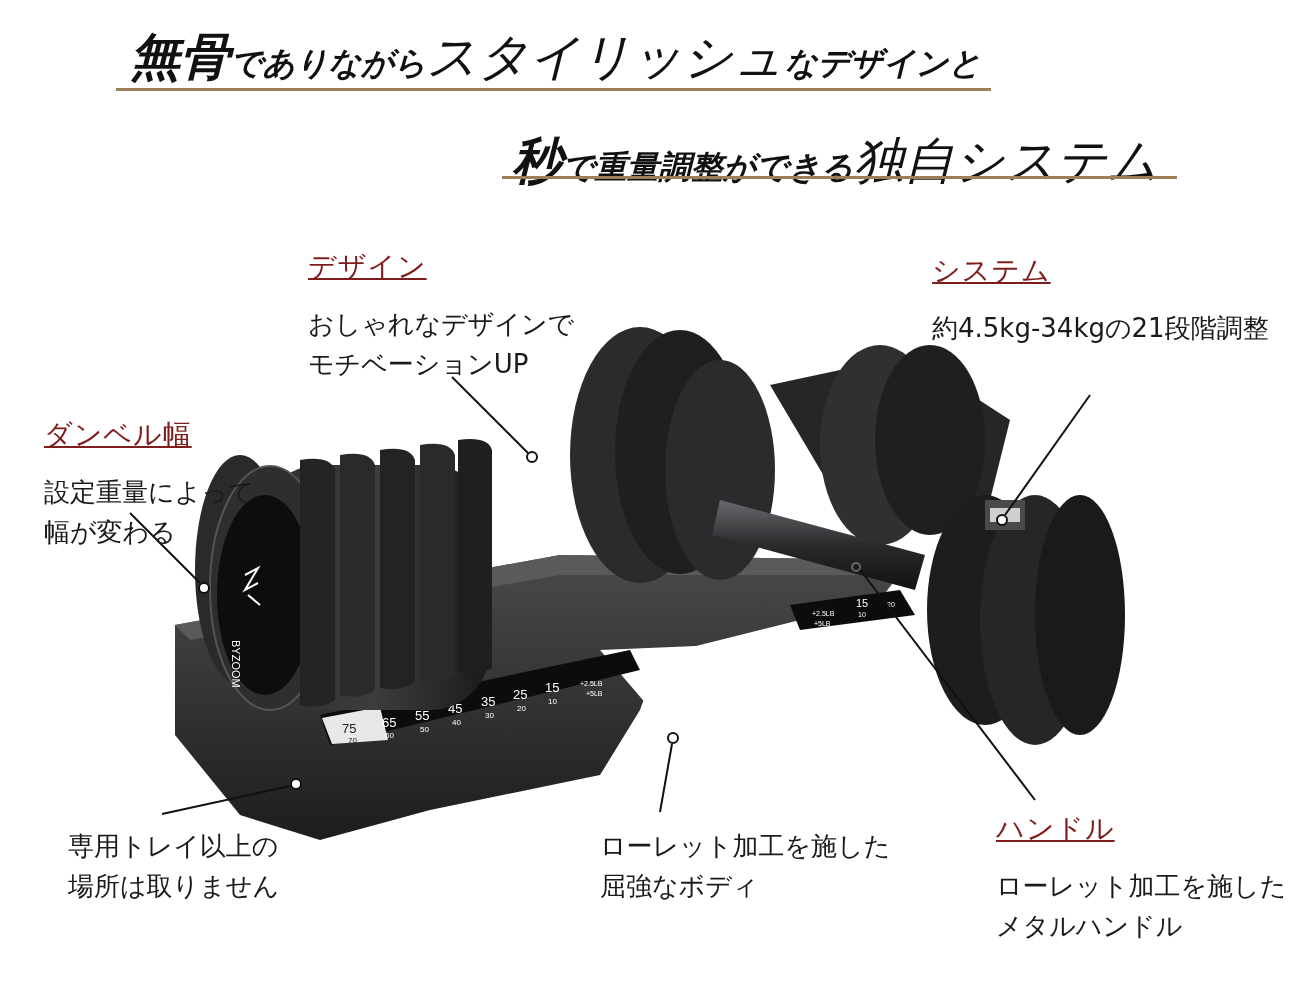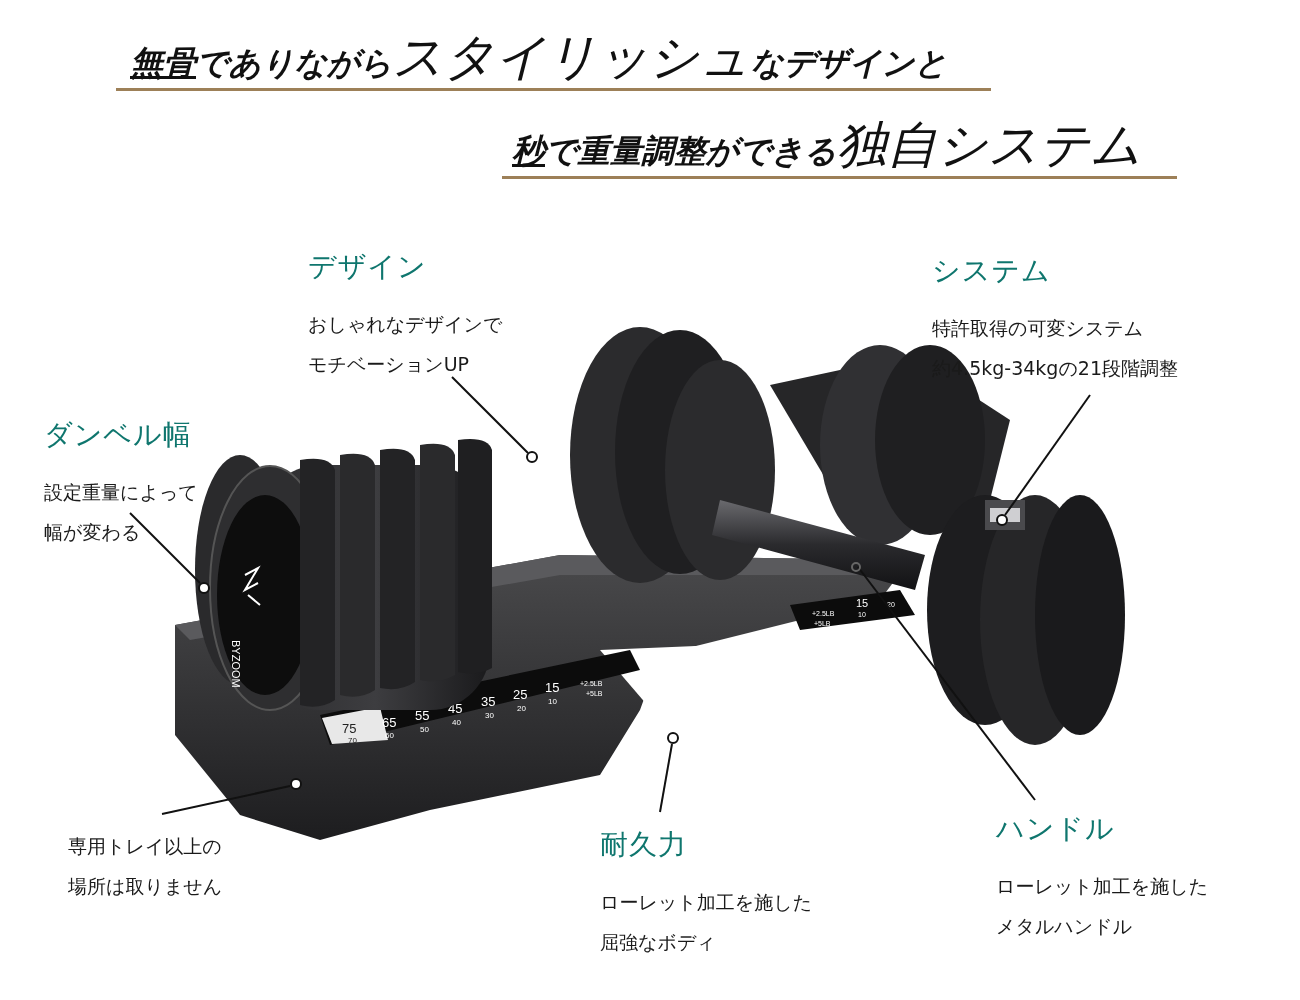--- a/index.html
+++ b/index.html
@@ -1,36 +1,36 @@
 <!DOCTYPE html>
 <html><head>
 <meta charset="utf-8">
 <style>
   html, body { margin:0; padding:0; background:#ffffff; }
   body { width:1300px; height:1000px; position:relative; overflow:hidden;
          font-family:"DejaVu Sans", "Liberation Sans", sans-serif; color:#1a1a1a; }
   .headline { position:absolute; white-space:nowrap; font-style:italic; color:#111; }
-  .headline .big { font-size:33px; font-weight:bold;text-decoration:underline; }
+  .headline .big { font-size:50px; font-weight:bold; }
   .headline .small { font-size:32px; font-weight:bold; }
   .headline .xl { font-size:50px; font-weight:normal;font-style:italic; }
   .rule { position:absolute; height:3px; background:#9d8058; }
   .callout { position:absolute; }
-  .callout .ttl { font-size:28px; color:#0f766e; letter-spacing:1px; margin-bottom:18px; }
-  .callout .line { font-size:19px; color:#1a1a1a; line-height:40px; white-space:nowrap; }
+  .callout .ttl { font-size:28px; color:#7f1d1d; letter-spacing:1px; margin-bottom:18px;text-decoration:underline; }
+  .callout .line { font-size:26px; color:#1a1a1a; line-height:40px; white-space:nowrap; }
   svg.art { position:absolute; left:0; top:0; }
 </style>
 </head>
 <body>
 
 <div class="headline" style="left:130px; top:24px;">
   <span class="big">無骨</span><span class="small">でありながら</span><span class="xl">スタイリッシュ</span><span class="small">なデザインと</span>
 </div>
 <div class="rule" style="left:116px; top:88px; width:875px;"></div>
 
-<div class="headline" style="left:512px; top:112px;">
+<div class="headline" style="left:512px; top:128px;">
   <span class="big">秒</span><span class="small">で重量調整ができる</span><span class="xl">独自システム</span>
 </div>
 <div class="rule" style="left:502px; top:176px; width:675px;"></div>
 
 <svg class="art" width="1300" height="1000">
   <defs>
     <linearGradient id="tray" x1="0" y1="0" x2="0" y2="1">
       <stop offset="0" stop-color="#4a4a4c"></stop>
       <stop offset="1" stop-color="#1d1d1f"></stop>
     </linearGradient>
@@ -131,37 +131,35 @@
 </svg>
 
 <div class="callout" style="left:308px; top:248px;">
   <div class="ttl">デザイン</div>
   <div class="line">おしゃれなデザインで</div>
   <div class="line">モチベーションUP</div>
 </div>
 
 <div class="callout" style="left:932px; top:252px;">
   <div class="ttl">システム</div>
-  <div class="line">特許取得の可変システム</div>
   <div class="line">約4.5kg-34kgの21段階調整</div>
 </div>
 
 <div class="callout" style="left:44px; top:372px;margin-top:44px;">
   <div class="ttl">ダンベル幅</div>
   <div class="line">設定重量によって</div>
   <div class="line">幅が変わる</div>
 </div>
 
 <div class="callout" style="left:68px; top:826px;">
   <div class="line">専用トレイ以上の</div>
   <div class="line">場所は取りません</div>
 </div>
 
 <div class="callout" style="left:600px; top:826px;">
-  <div class="ttl">耐久力</div>
   <div class="line">ローレット加工を施した</div>
   <div class="line">屈強なボディ</div>
 </div>
 
 <div class="callout" style="left:996px; top:810px;">
   <div class="ttl">ハンドル</div>
   <div class="line">ローレット加工を施した</div>
   <div class="line">メタルハンドル</div>
 </div>
 

